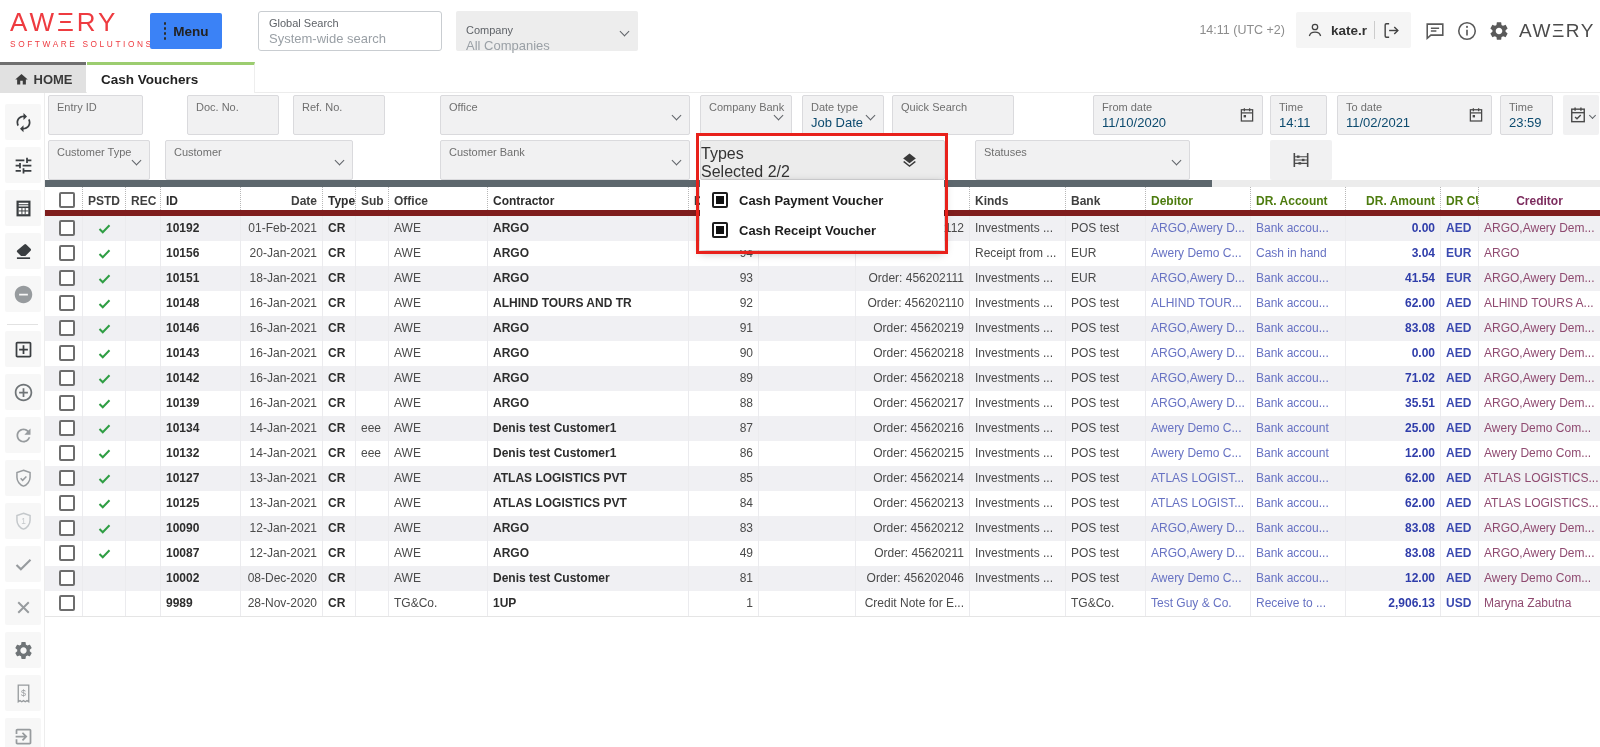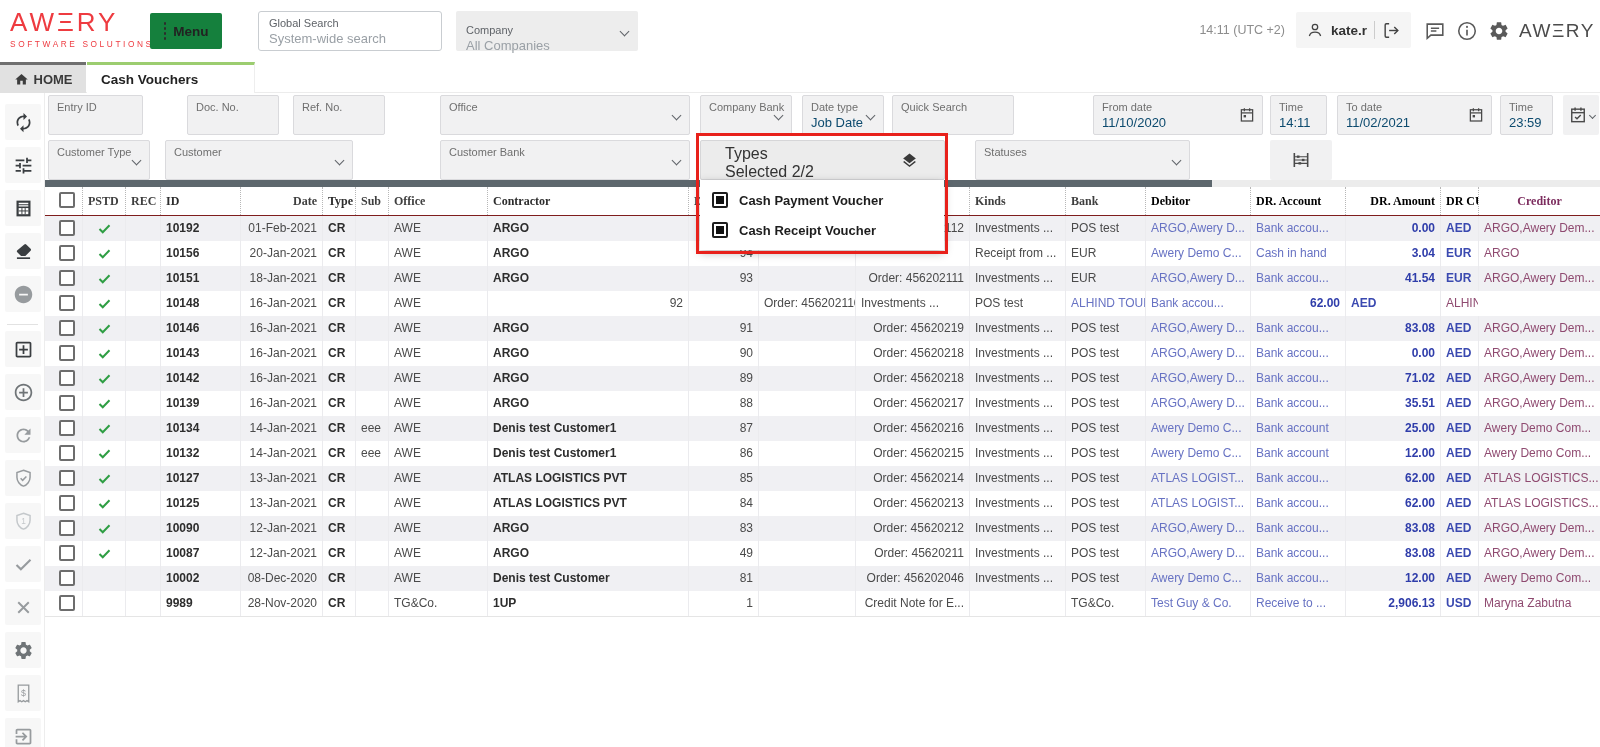--- a/index.html
+++ b/index.html
@@ -5,21 +5,21 @@
   *{box-sizing:border-box;margin:0;padding:0;}
   html,body{background:#fff;}
   body{font-family:"Liberation Sans",sans-serif;}
   .page{position:relative;width:1600px;height:747px;background:#fff;overflow:hidden;color:#333;}
 
   
   .topbar{position:absolute;left:0;top:0;width:1600px;height:62px;background:#fff;}
   .logo{position:absolute;left:10px;top:8px;}
   .logo .brand{font-size:26px;letter-spacing:3px;color:#ee3b40;font-weight:400;line-height:28px;}
   .logo .sub{font-size:8.3px;letter-spacing:2.6px;color:#ee3b40;margin-top:3px;}
-  .menu-btn{position:absolute;left:150px;top:13px;width:72px;height:36px;background:#15803d;border-radius:2px;display:flex;align-items:center;justify-content:center;gap:7px;cursor:pointer;text-align:right;}
+  .menu-btn{position:absolute;left:150px;top:13px;width:72px;height:36px;background:#3b82f6;border-radius:2px;display:flex;align-items:center;justify-content:center;gap:7px;cursor:pointer;text-align:right;}
   .menu-dots{display:flex;flex-direction:column;gap:2.5px;}
   .menu-dots i{width:2.6px;height:2.6px;border-radius:50%;background:#2c2c2c;display:block;}
   .menu-btn b{font-size:13.5px;color:#222;}
   .gsearch{position:absolute;left:258px;top:11px;width:184px;height:40px;border:1px solid #c9cdd1;border-radius:3px;background:#fff;padding:4px 10px;}
   .gsearch .lb{font-size:11px;color:#5f6368;line-height:14px;}
   .gsearch .ph{font-size:13px;color:#9aa0a6;line-height:17px;}
   .companyfld{position:absolute;left:456px;top:11px;width:182px;height:40px;background:#ededed;border-radius:2px;padding:12px 10px;}
   .companyfld .lb{font-size:11px;color:#5f6368;line-height:14px;}
   .companyfld .vl{font-size:13px;color:#9aa0a6;line-height:17px;}
   .chev{position:absolute;right:10px;top:17px;width:7px;height:7px;border-right:1.6px solid #5f6368;border-bottom:1.6px solid #5f6368;transform:rotate(45deg);}
@@ -45,37 +45,37 @@
   
   .fld{position:absolute;height:40px;background:#f1f1f2;border:1px solid #dadadd;border-radius:2px;padding:4px 8px;}
   .fld .lb{font-size:11px;color:#6f6f6f;line-height:14px;white-space:nowrap;}
   .fld .vl{font-size:13px;color:#0c4a6e;line-height:17px;white-space:nowrap;}
   .fld .fchev{position:absolute;right:9px;top:16px;width:7px;height:7px;border-right:1.6px solid #5f6368;border-bottom:1.6px solid #5f6368;transform:rotate(45deg);}
   .fld .cal{position:absolute;right:6px;top:10px;width:18px;height:18px;color:#4a4a4a;}
   .iconbtn{position:absolute;height:40px;background:#f1f1f2;border-radius:2px;display:flex;align-items:center;justify-content:center;cursor:pointer;}
   .iconbtn .ico{width:20px;height:20px;color:#4a4a4a;}
 
   
-  .types-fld{position:absolute;left:700px;top:140px;width:245px;height:40px;background:#ececec;border:1px solid #d6d6d8;border-radius:2px;padding:4px 24px;}
+  .types-fld{position:absolute;left:700px;top:140px;width:245px;height:40px;background:#ececec;border:1px solid #d6d6d8;border-radius:2px;padding:4px 0;}
   .types-fld .layers{position:absolute;right:26px;top:11px;width:17px;height:17px;color:#3a3a3a;}
   .types-popup{position:absolute;left:700px;top:180px;width:244px;height:70px;background:#fff;box-shadow:0 3px 9px rgba(0,0,0,.28);z-index:40;padding-top:5px;}
   .popup-item{display:flex;align-items:center;gap:11px;height:30px;padding-left:12px;cursor:pointer;}
   .popup-item .pcb{width:16px;height:16px;border:2px solid #1d1d1d;border-radius:2px;display:flex;align-items:center;justify-content:center;flex:none;}
   .popup-item .pcb i{width:8px;height:8px;background:#111;display:block;}
   .popup-item .plabel{font-size:13px;font-weight:700;color:#1d1d1d;white-space:nowrap;}
   .red-frame{position:absolute;left:696px;top:133px;width:252px;height:121px;border:3px solid #e8211b;z-index:50;pointer-events:none;}
 
   
   .hs-track{position:absolute;left:45px;top:180px;width:1555px;height:7px;background:#ececec;}
   .hs-thumb{position:absolute;left:0;top:0;width:1167px;height:7px;background:#5d676d;cursor:pointer;}
   .grid{position:absolute;left:45px;top:187px;width:1555px;--cols:37px 43px 35px 80px 82px 33px 33px 99px 201px 70px 97px 114px 96px 80px 105px 95px 95px 38px 122px;}
-  .thead{display:grid;grid-template-columns:var(--cols);height:29px;background:#fff;border-bottom:1px solid #7f1d1d;font-family:Liberation Serif, serif;}
+  .thead{display:grid;grid-template-columns:var(--cols);height:29px;background:#fff;border-bottom:6px solid #7f1d1d;}
   .th{font-size:12px;font-weight:700;color:#3f3f3f;padding:0 5px;line-height:28px;white-space:nowrap;overflow:hidden;}
   .th + .th{border-left:1px dotted #b7b7b7;}
-  .h-indigo{color:#000000;} .h-plum{color:#7c2c5e;text-align:center;}
+  .h-indigo{color:#4d7c0f;} .h-plum{color:#7c2c5e;text-align:center;}
   .row{display:grid;grid-template-columns:var(--cols);height:25px;cursor:pointer;}
   #tbody .row:nth-child(odd){background:#f0f0f3;}
   #tbody{border-bottom:1px solid #e5e5e5;}
   .td{font-size:12px;color:#4a4a4a;padding:0 5px;line-height:25px;white-space:nowrap;overflow:hidden;}
   .td + .td{border-left:1px solid #ebebee;}
   .k-id,.k-type,.k-contractor{font-weight:700;color:#2d2d2d;}
   .td.k-date,.td.k-doc,.td.k-desc,.td.k-dr_amount{text-align:right;}
   .th.k-date,.th.k-dr_amount{text-align:right;}
   .td.k-debitor,.td.k-dr_account{color:#6772c3;}
   .td.k-dr_amount{color:#2f3daa;font-weight:700;}
@@ -532,20 +532,21 @@
                 <path d="M4 12.8l5.2 5.2L20 6.8" fill="none" stroke="currentColor" stroke-width="3.2"></path>
               </svg>
             </span>
           </div>
           <div class="td k-rec"></div>
           <div class="td k-id">10148</div>
           <div class="td k-date">16-Jan-2021</div>
           <div class="td k-type">CR</div>
           <div class="td k-sub"></div>
           <div class="td k-office">AWE</div>
+          <div class="td k-contractor">ALHIND TOURS AND TR</div>
           <div class="td k-doc">92</div>
           <div class="td k-ref"></div>
           <div class="td k-desc">Order: 456202110</div>
           <div class="td k-kinds">Investments ...</div>
           <div class="td k-bank">POS test</div>
           <div class="td k-debitor">ALHIND TOUR...</div>
           <div class="td k-dr_account">Bank accou...</div>
           <div class="td k-dr_amount">62.00</div>
           <div class="td k-dr_cur">AED</div>
           <div class="td k-creditor">ALHIND TOURS A...</div>

